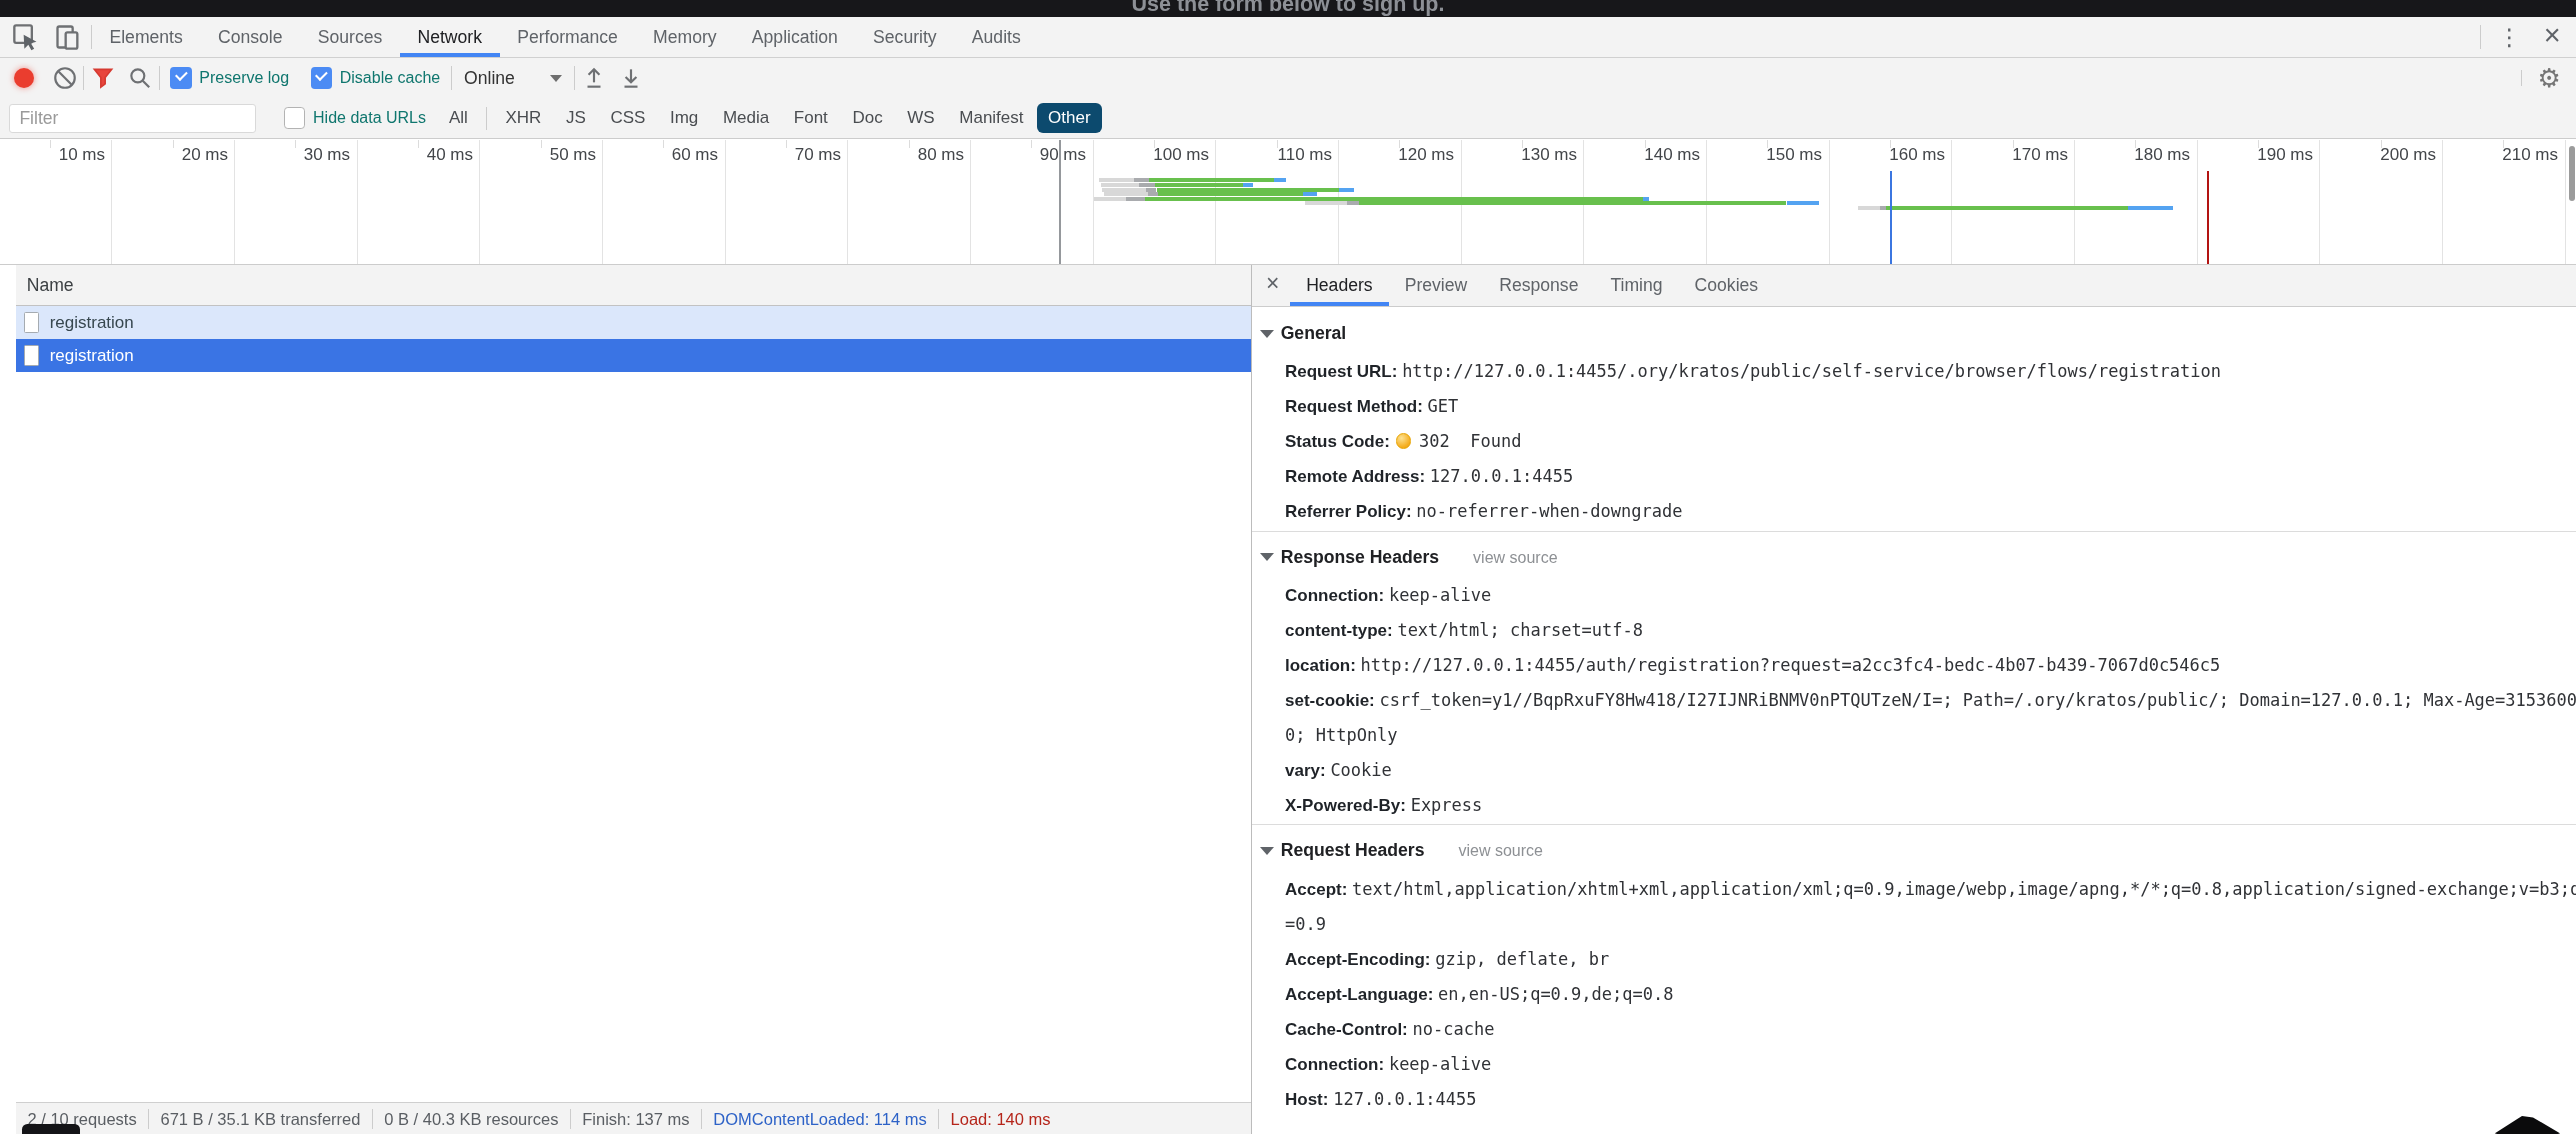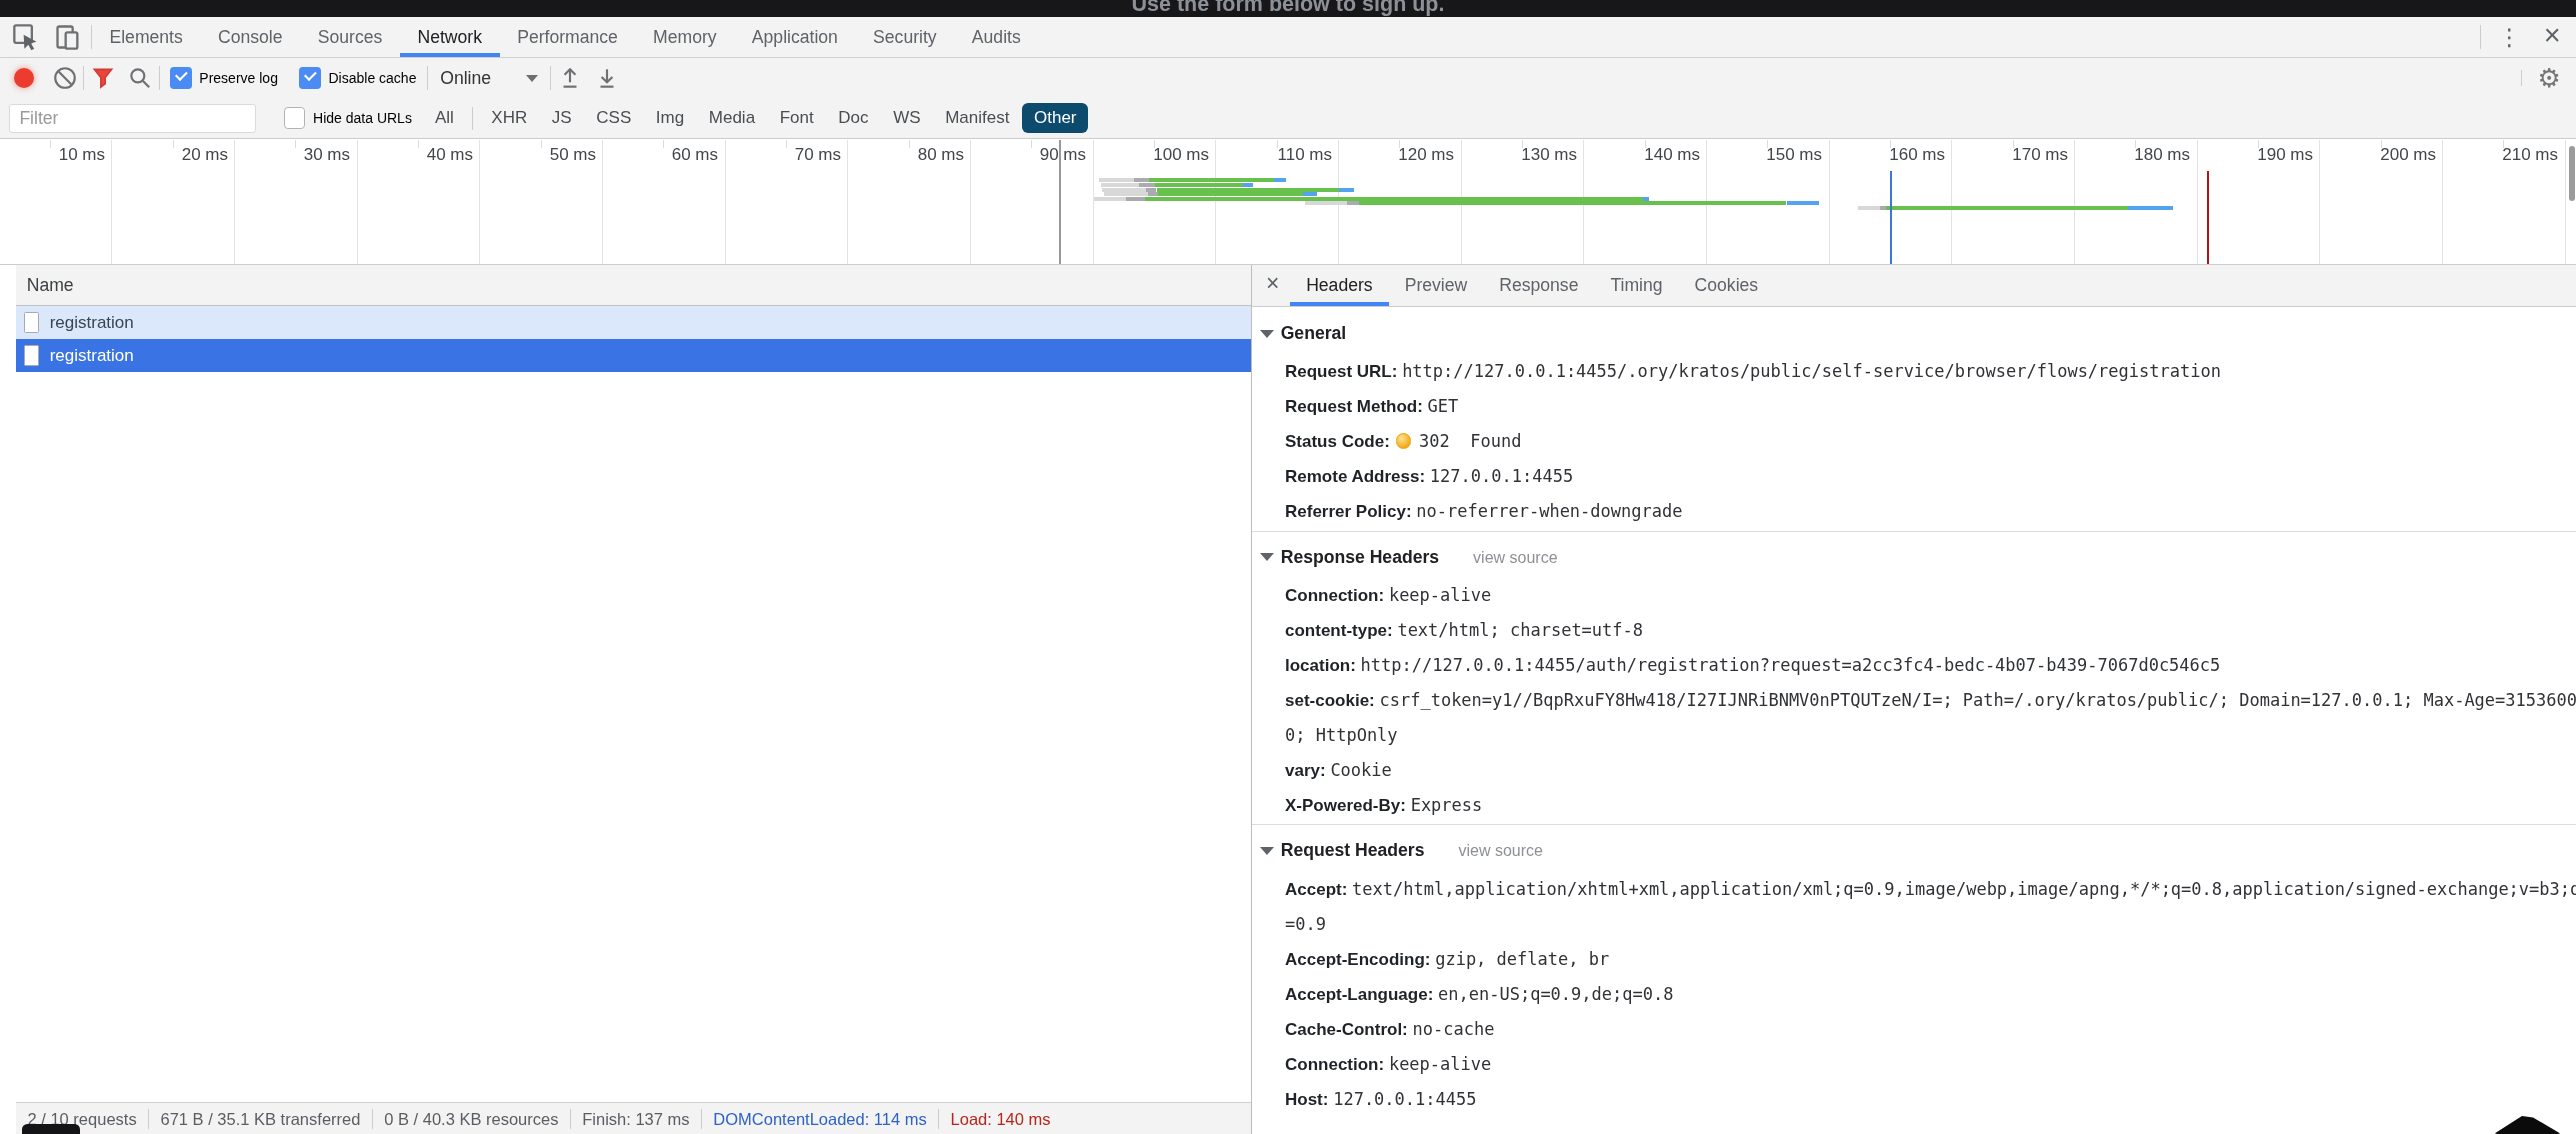--- a/index.html
+++ b/index.html
@@ -25,21 +25,21 @@
   .closex { font-size:29px; color:#5f6368; display:flex; align-items:center; padding:0 15.3px 3.1px 6.1px; }
 
   
   .toolbar { position:absolute; left:0; top:58px; width:2576px; height:41px; background:#f3f3f3; border-bottom:0.8px solid #d0d0d0; display:flex; align-items:center; }
   .rec-dot { width:20px; height:20px; border-radius:50%; background:#ea3d2f; box-shadow:0 0 6.1px rgba(234,61,47,.55); margin:0 12.3px 0 14px; }
   .toolbar .icon-btn { margin:0 3.1px; }
   .cb { display:flex; align-items:center; margin:0 10.7px; gap:7.7px; }
   .cb-box { width:21.5px; height:21.5px; border-radius:3.8px; background:#4b8bf4; position:relative; }
   .cb-box.unchecked { background:#fff; border:1.5px solid #b3b3b3; }
   .cb-box:not(.unchecked)::after { content:""; position:absolute; left:5.4px; top:3.8px; width:9.2px; height:5.4px; border-left:2.3px solid #fff; border-bottom:2.3px solid #fff; transform:rotate(-45deg); }
-  .cb-label { font-size:14px; color:#000000; }
+  .cb-label { font-size:16px; color:#0f766e; }
   .dd { display:flex; align-items:center; margin:0 12.3px; gap:35px; }
   .dd-label { font-size:17.6px; color:#333; }
   .dd-arrow { width:0; height:0; border-left:6.1px solid transparent; border-right:6.1px solid transparent; border-top:7.7px solid #6e6e6e; }
   .toolbar-right { margin-left:auto; display:flex; align-items:center; }
   .gear { font-size:26px; color:#757575; padding:0 15.3px; }
 
   
   .filterbar { position:absolute; left:0; top:98px; width:2576px; height:41px; background:#f3f3f3; border-bottom:0.8px solid #ccc; display:flex; align-items:center; }
   .filter-input { width:247px; height:29px; margin-left:9.2px; border:0.8px solid #d9d9d9; border-radius:3.1px; background:#fff; font-size:17.6px; color:#333; padding:0 9.2px; outline:none; font-family:"Liberation Sans",sans-serif; }
   .filter-input::placeholder { color:#9a9a9a; }

